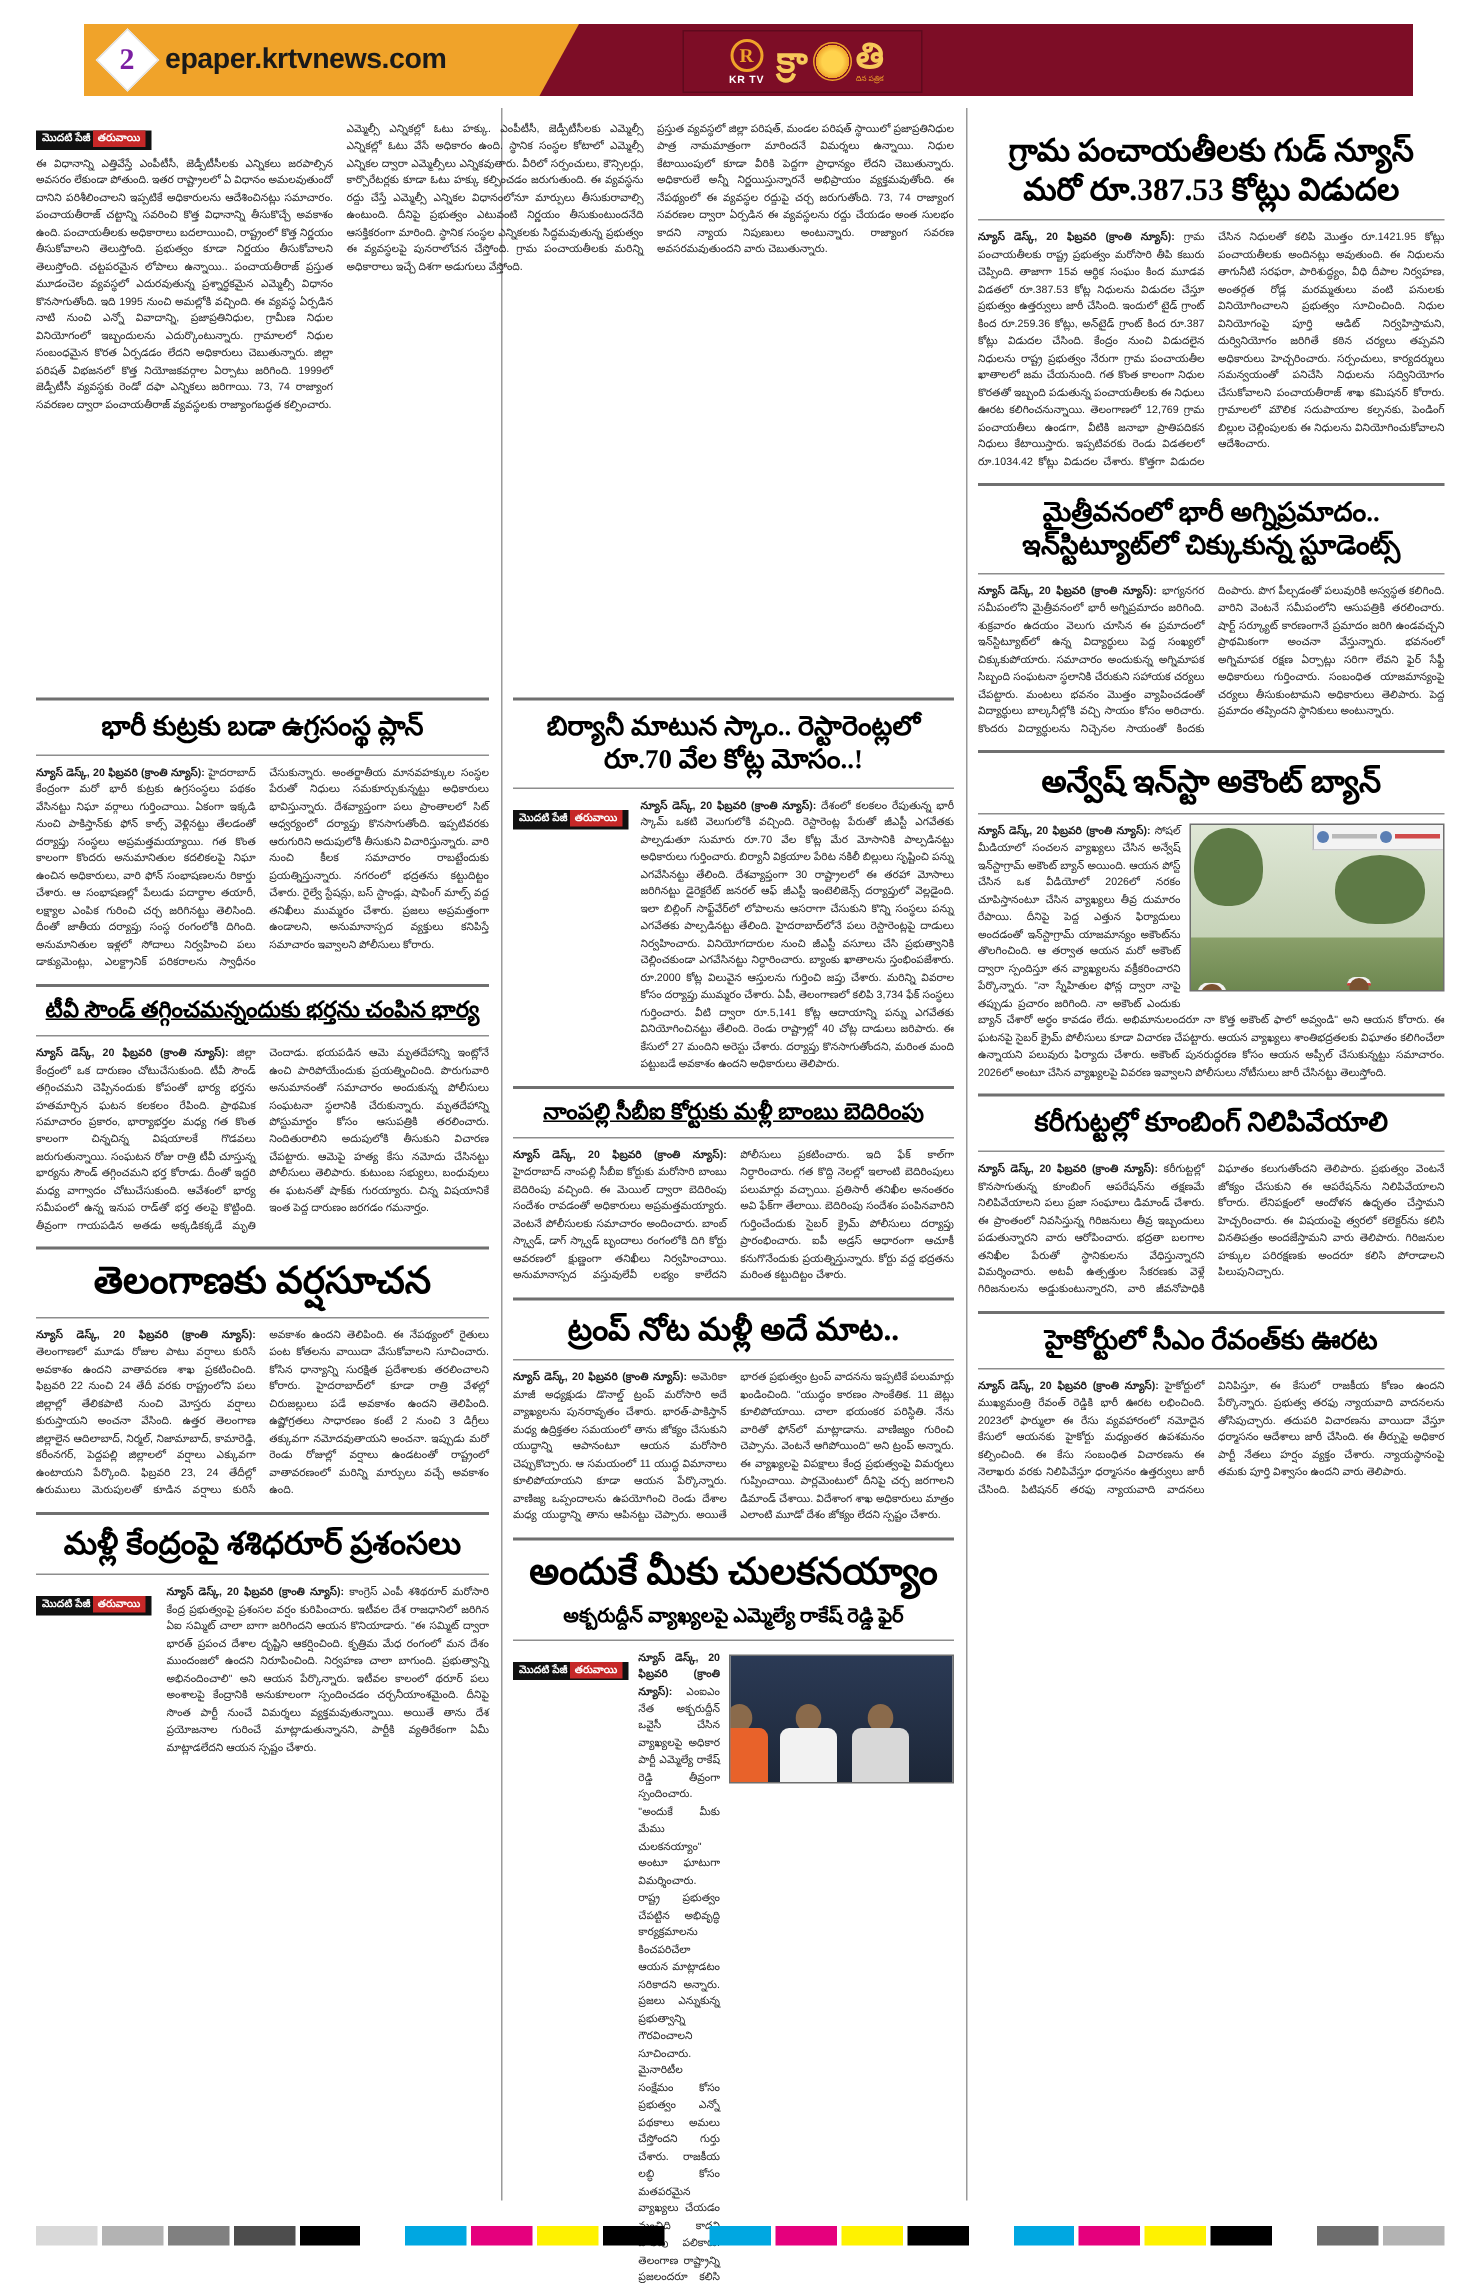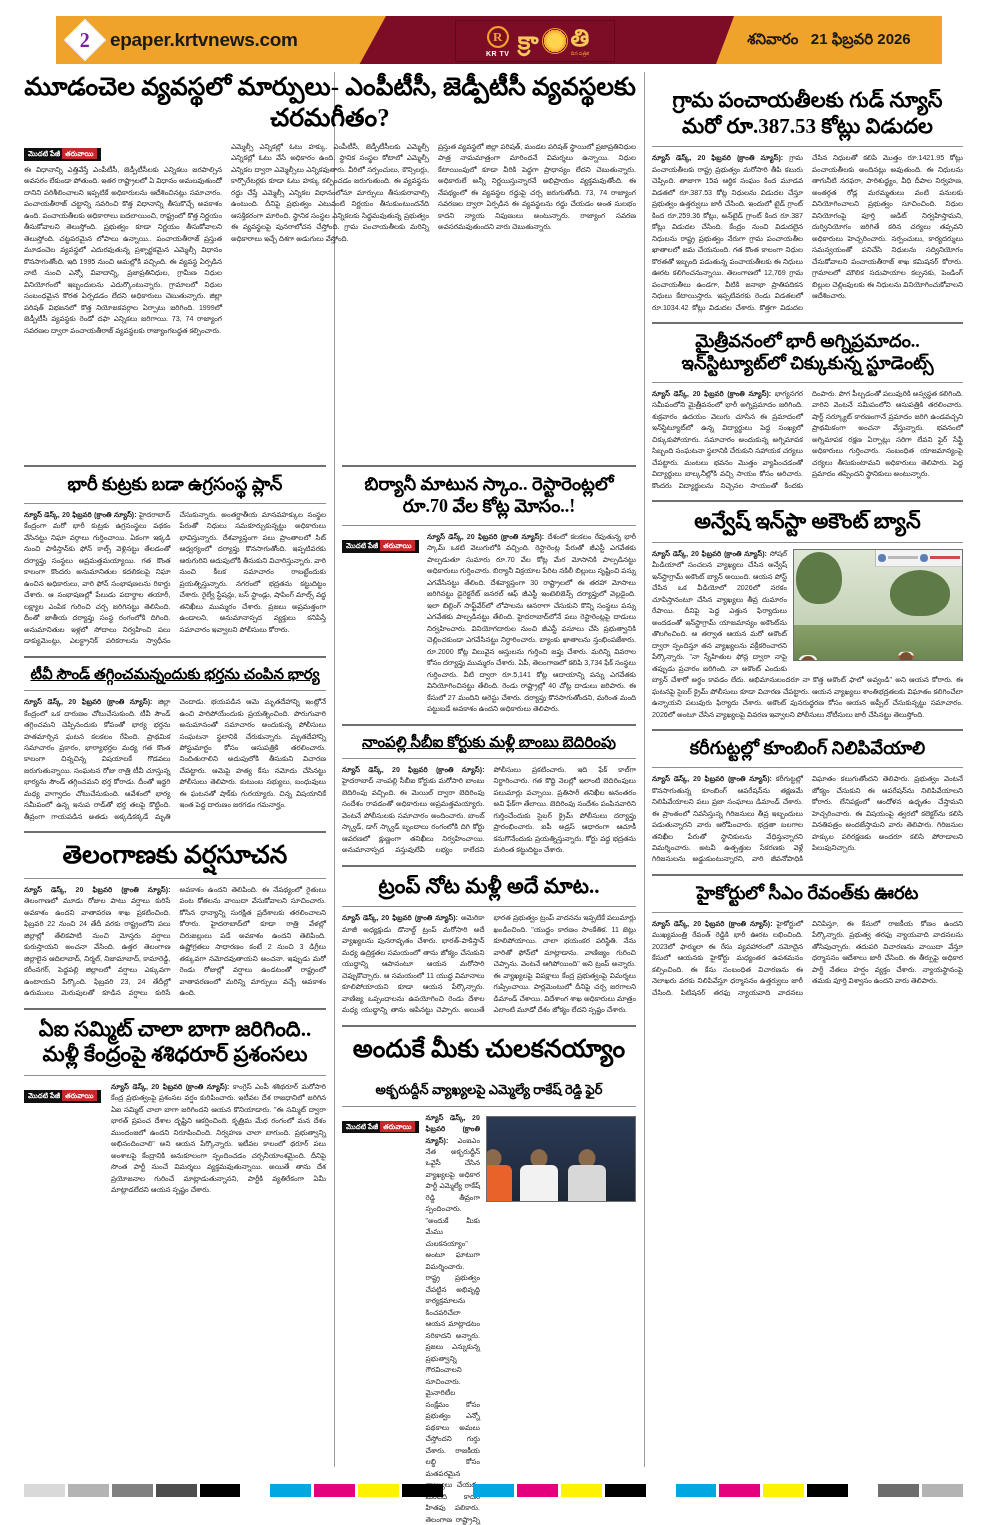--- a/index.html
+++ b/index.html
@@ -194,35 +194,28 @@
       <div class="krtv-txt">KR TV</div>
     </div>
     <div class="kranti-te">క్రా</div>
     <div class="sunburst"></div>
     <div style="display:flex;flex-direction:column;align-items:center;">
       <div class="kranti-te">తి</div>
       <div class="logo-sub">దిన పత్రిక</div>
     </div>
   </div>
 
-  <div class="mh-right">
-    <div class="mh-date">
-      <span>శనివారం</span>&nbsp;&nbsp;
-      <span>21 ఫిబ్రవరి 2026</span>
-    </div>
-  </div>
 </div>
 
 <div class="sheet">
 
   <div class="vrule v1"></div>
   <div class="vrule v2"></div>
 
   <div style="position:absolute;left:0;top:0;width:612px;">
-    <div class="hl hl-xl">మూడంచెల వ్యవస్థలో మార్పులు- ఎంపీటీసీ, జెడ్పీటీసీ వ్యవస్థలకు చరమగీతం?</div>
 
     <div style="display:flex;gap:9px;margin-top:9px;">
       <div style="flex:1;">
         <span class="cont-badge">
           <span>మొదటి పేజీ</span><em>తరువాయి</em>
         </span>
         <div class="body" style="margin-top:4px;">ఈ విధానాన్ని ఎత్తివేస్తే ఎంపీటీసీ, జెడ్పీటీసీలకు ఎన్నికలు జరపాల్సిన అవసరం లేకుండా పోతుంది. ఇతర రాష్ట్రాలలో ఏ విధానం అమలవుతుందో దానిని పరిశీలించాలని ఇప్పటికే అధికారులను ఆదేశించినట్లు సమాచారం. పంచాయతీరాజ్ చట్టాన్ని సవరించి కొత్త విధానాన్ని తీసుకొచ్చే అవకాశం ఉంది. పంచాయతీలకు అధికారాలు బదలాయించి, రాష్ట్రంలో కొత్త నిర్ణయం తీసుకోవాలని తెలుస్తోంది. ప్రభుత్వం కూడా నిర్ణయం తీసుకోవాలని తెలుస్తోంది.
 
 చట్టపరమైన లోపాలు ఉన్నాయి..
 
@@ -372,21 +365,20 @@
           <span>తెలంగాణలో మూడు రోజుల పాటు వర్షాలు కురిసే అవకాశం ఉందని వాతావరణ శాఖ ప్రకటించింది. ఫిబ్రవరి 22 నుంచి 24 తేదీ వరకు రాష్ట్రంలోని పలు జిల్లాల్లో తేలికపాటి నుంచి మోస్తరు వర్షాలు కురుస్తాయని అంచనా వేసింది. ఉత్తర తెలంగాణ జిల్లాలైన ఆదిలాబాద్, నిర్మల్, నిజామాబాద్, కామారెడ్డి, కరీంనగర్, పెద్దపల్లి జిల్లాలలో వర్షాలు ఎక్కువగా ఉంటాయని పేర్కొంది. ఫిబ్రవరి 23, 24 తేదీల్లో ఉరుములు మెరుపులతో కూడిన వర్షాలు కురిసే అవకాశం ఉందని తెలిపింది.
 
 ఈ నేపథ్యంలో రైతులు పంట కోతలను వాయిదా వేసుకోవాలని సూచించారు. కోసిన ధాన్యాన్ని సురక్షిత ప్రదేశాలకు తరలించాలని కోరారు. హైదరాబాద్‌లో కూడా రాత్రి వేళల్లో చిరుజల్లులు పడే అవకాశం ఉందని తెలిపింది. ఉష్ణోగ్రతలు సాధారణం కంటే 2 నుంచి 3 డిగ్రీలు తక్కువగా నమోదవుతాయని అంచనా. ఇప్పుడు మరో రెండు రోజుల్లో వర్షాలు ఉండటంతో రాష్ట్రంలో వాతావరణంలో మరిన్ని మార్పులు వచ్చే అవకాశం ఉంది.</span>
         </div>
       </div>
     </div>
 
     <div class="hr2"></div>
 
     <div>
-      <div class="hl hl-lg">ఏఐ సమ్మిట్ చాలా బాగా జరిగింది..</div>
       <div class="hl hl-lg">మళ్లీ కేంద్రంపై శశిధరూర్ ప్రశంసలు</div>
       <div class="hr"></div>
       <div style="display:flex;gap:7px;">
         <div style="flex:0 0 80px;padding-top:2px;">
           <span class="cont-badge">
             <span>మొదటి పేజీ</span><em>తరువాయి</em>
           </span>
         </div>
         <div style="flex:1;">
           <div class="body">
@@ -451,21 +443,21 @@
 
 "యుద్ధం కారణం సాంకేతిక. 11 జెట్లు కూలిపోయాయి. చాలా భయంకర పరిస్థితి. నేను వారితో ఫోన్‌లో మాట్లాడాను. వాణిజ్యం గురించి చెప్పాను. వెంటనే ఆగిపోయింది" అని ట్రంప్ అన్నారు. ఈ వ్యాఖ్యలపై విపక్షాలు కేంద్ర ప్రభుత్వంపై విమర్శలు గుప్పించాయి. పార్లమెంటులో దీనిపై చర్చ జరగాలని డిమాండ్ చేశాయి. విదేశాంగ శాఖ అధికారులు మాత్రం ఎలాంటి మూడో దేశం జోక్యం లేదని స్పష్టం చేశారు.</span>
         </div>
       </div>
     </div>
 
     <div class="hr2"></div>
 
     <div>
       <div class="hl hl-xl">అందుకే మీకు చులకనయ్యాం</div>
-      <div class="sub" style="margin-top:18px;">అక్బరుద్దీన్ వ్యాఖ్యలపై ఎమ్మెల్యే రాకేష్ రెడ్డి ఫైర్</div>
+      <div class="sub" style="margin-top:5px;">అక్బరుద్దీన్ వ్యాఖ్యలపై ఎమ్మెల్యే రాకేష్ రెడ్డి ఫైర్</div>
       <div class="hr"></div>
 
       <div class="photo-leaders">
         <div class="pl-person" style="left:6px;">
           <div class="h"></div>
           <div class="b" style="background:#e8622a;"></div>
         </div>
         <div class="pl-person" style="left:52px;">
           <div class="h"></div>
           <div class="b" style="background:#f2f2f2;"></div>

